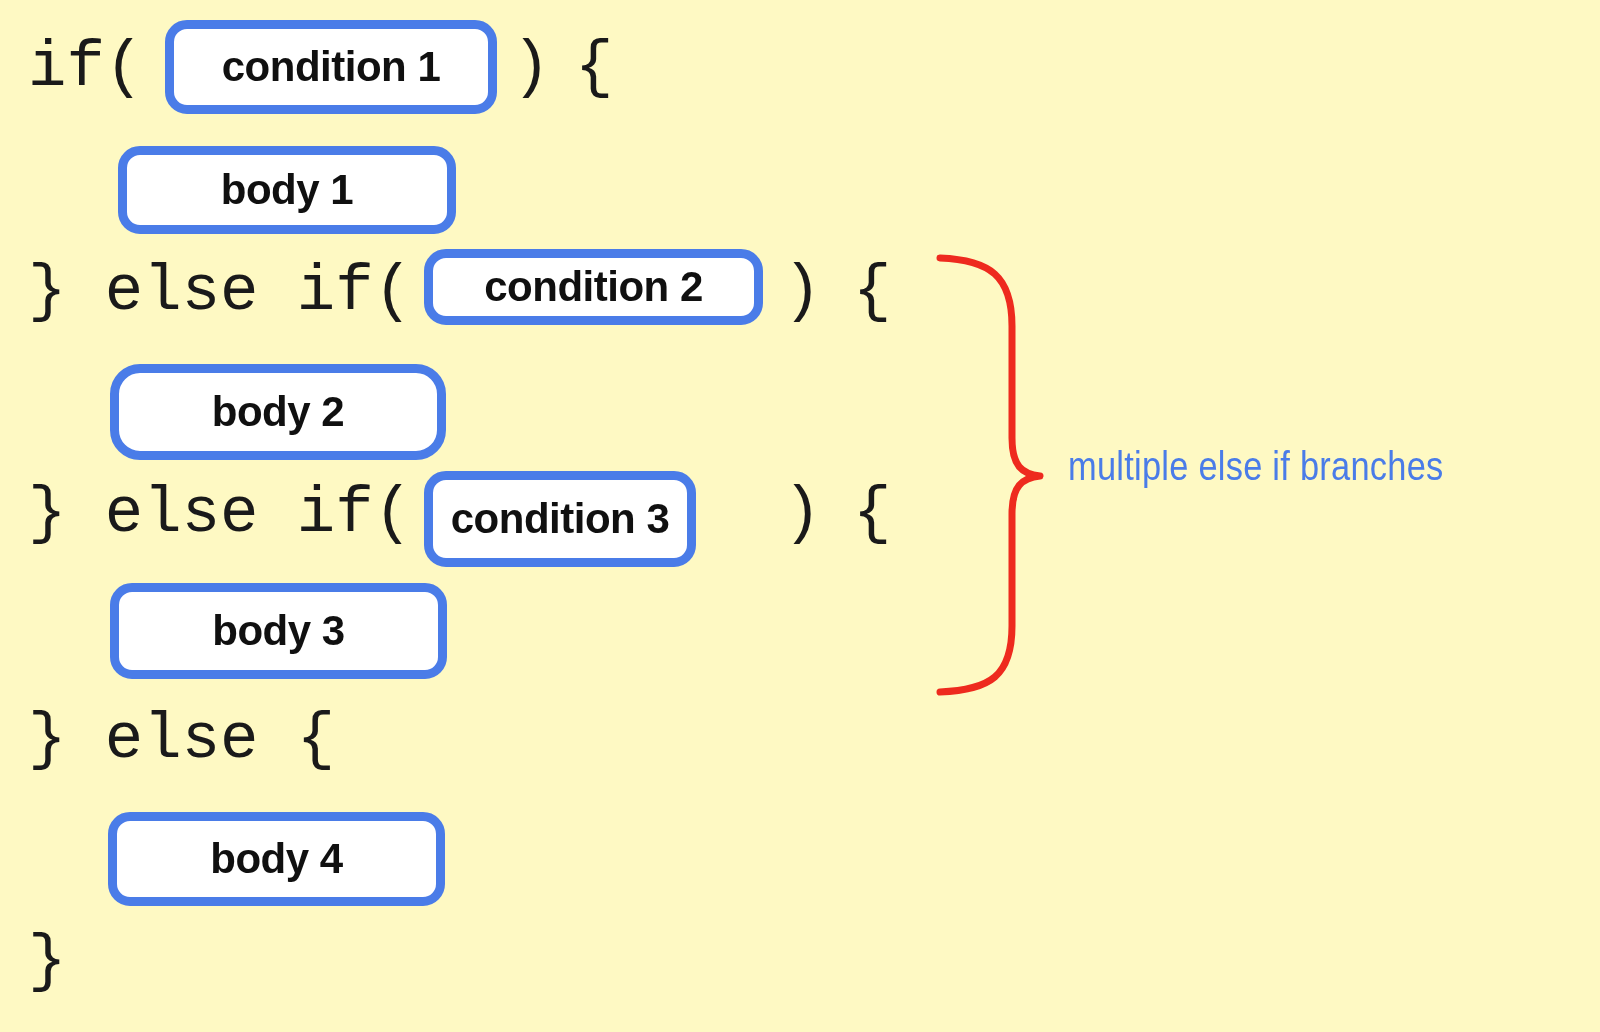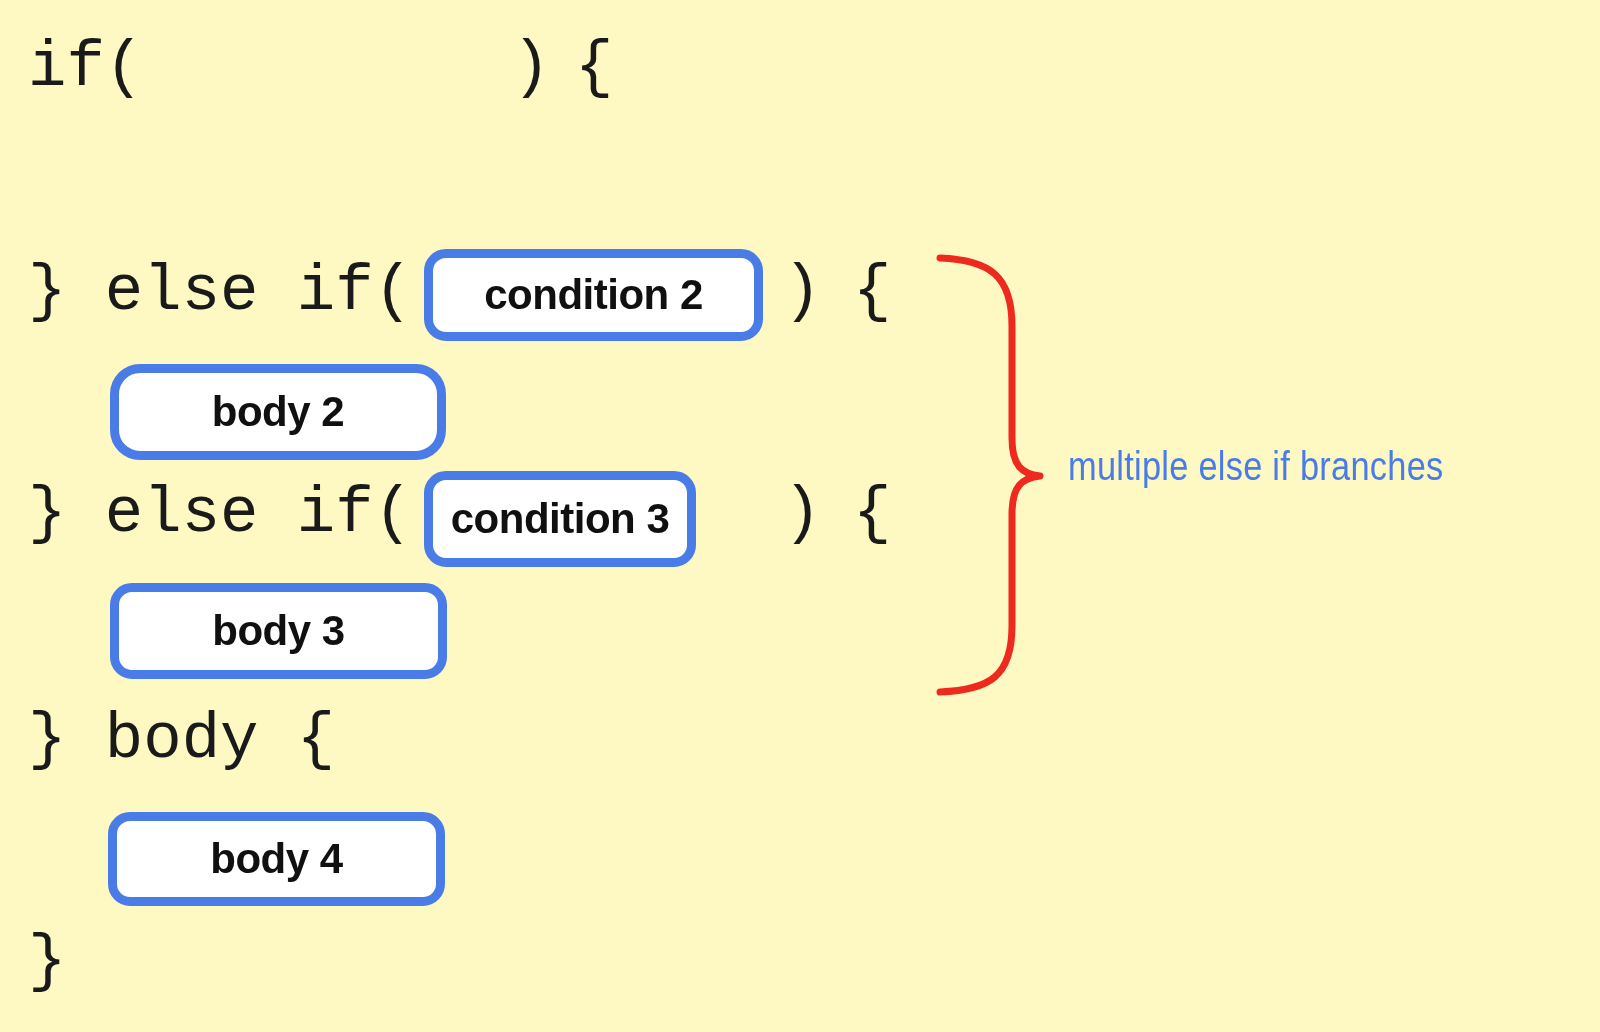--- a/index.html
+++ b/index.html
@@ -70,29 +70,35 @@
     letter-spacing: 0.3px;
   }
 </style>
 </head>
 <body>
 
 <div id="canvas">
 
   <div class="code" style="left:28px; top:36px;">if(</div>
 
+  <div class="box" style="left:165px; top:20px; width:332px; height:94px;">
+    <span class="box-label">condition 1</span>
+  </div>
 
   <div class="code" style="left:512px; top:36px;">)</div>
 
   <div class="code" style="left:575px; top:36px;">{</div>
 
+  <div class="box" style="left:118px; top:146px; width:338px; height:88px;">
+    <span class="box-label">body 1</span>
+  </div>
 
   <div class="code" style="left:28px; top:260px;">} else if(</div>
 
-  <div class="box" style="left:424px; top:249px; width:339px; height:92px;">
+  <div class="box" style="left:424px; top:249px; width:339px; height:76px;">
     <span class="box-label">condition 2</span>
   </div>
 
   <div class="code" style="left:783px; top:260px;">)</div>
 
   <div class="code" style="left:853px; top:260px;">{</div>
 
   <div class="box" style="left:110px; top:364px; width:336px; height:96px;border-radius:30px;">
     <span class="box-label">body 2</span>
   </div>
@@ -104,21 +110,21 @@
   </div>
 
   <div class="code" style="left:783px; top:482px;">)</div>
 
   <div class="code" style="left:853px; top:482px;">{</div>
 
   <div class="box" style="left:110px; top:583px; width:337px; height:96px;justify-content:center;">
     <span class="box-label">body 3</span>
   </div>
 
-  <div class="code" style="left:28px; top:708px;">} body {</div>
+  <div class="code" style="left:28px; top:708px;">} else {</div>
 
   <div class="box" style="left:108px; top:812px; width:337px; height:94px;justify-content:center;">
     <span class="box-label">body 4</span>
   </div>
 
   <div class="code" style="left:28px; top:930px;">}</div>
 
   <div id="brace-wrap">
     <svg width="140" height="470" viewBox="0 0 140 470">
       <path d="M 20 18

